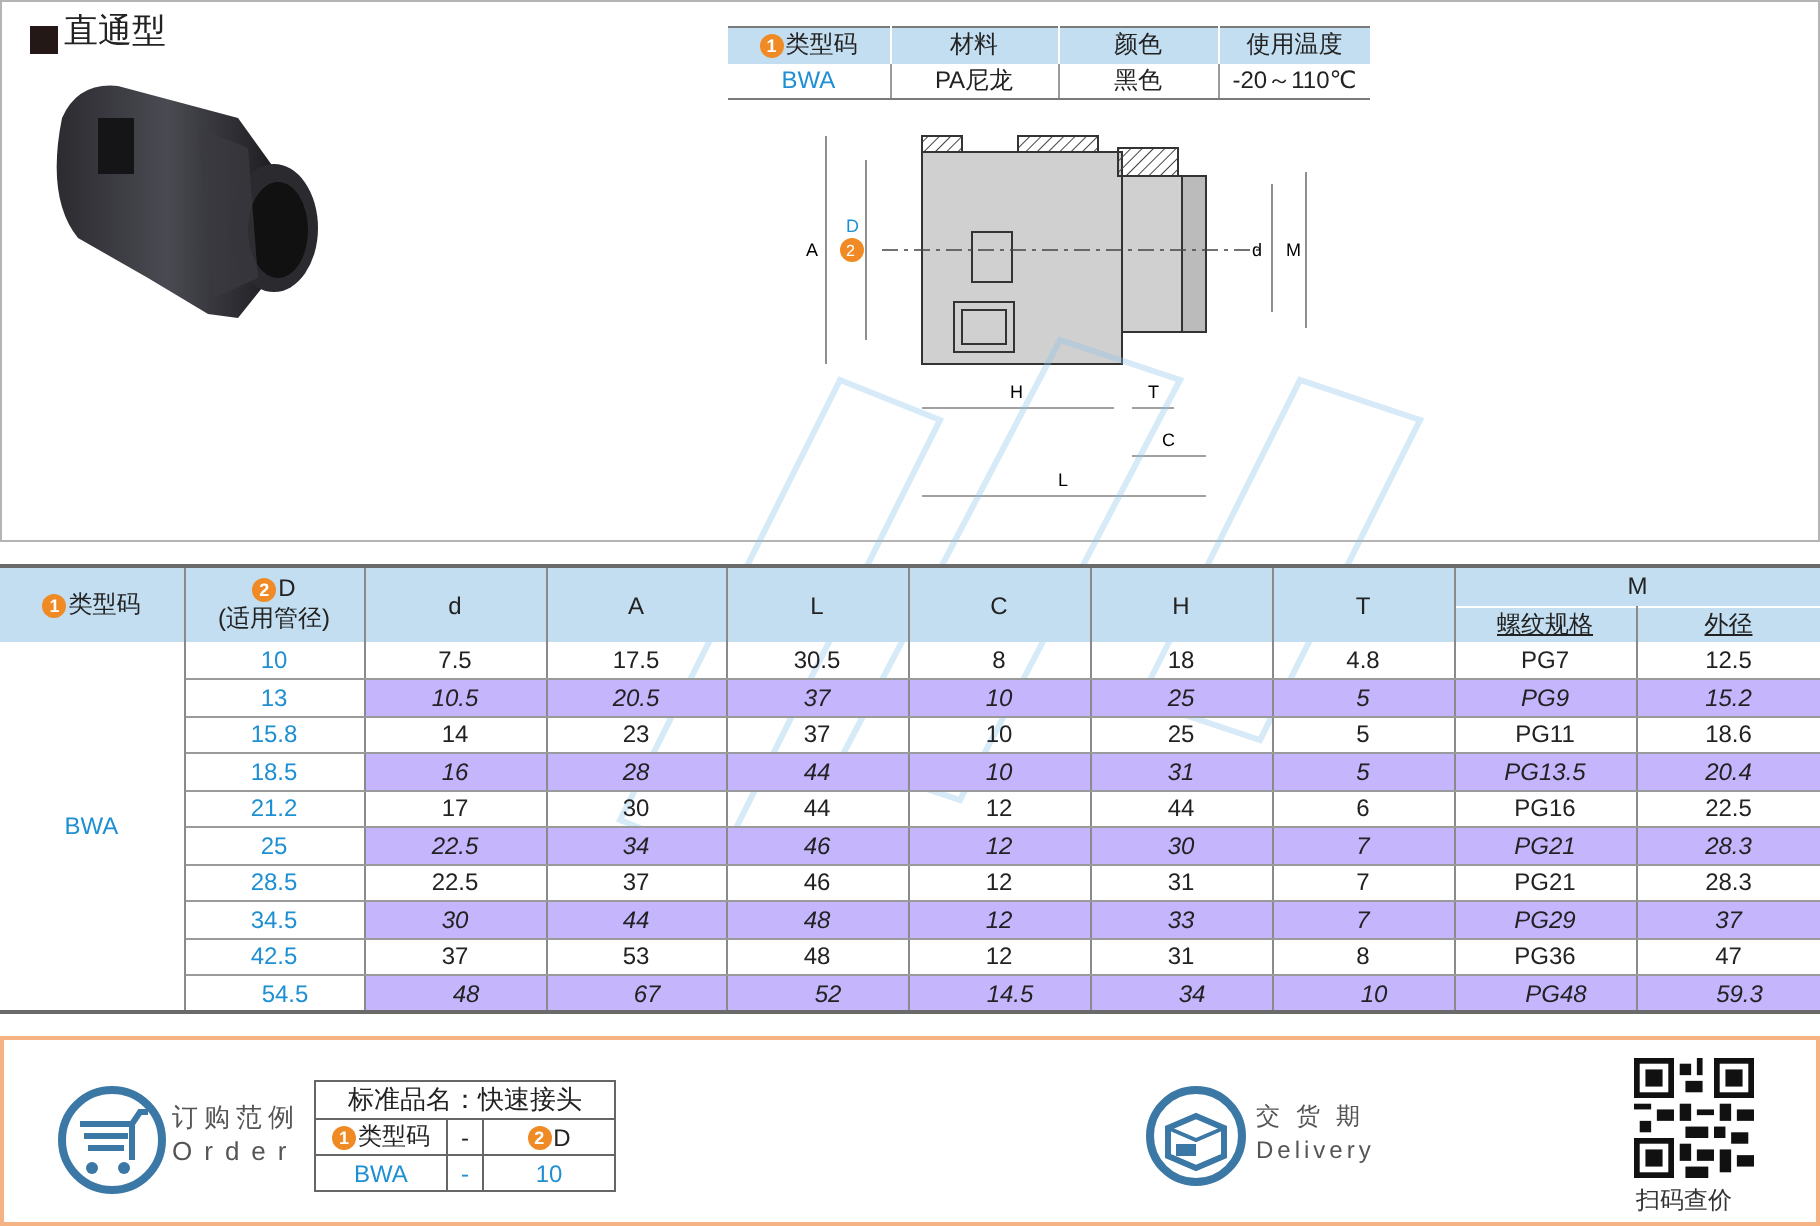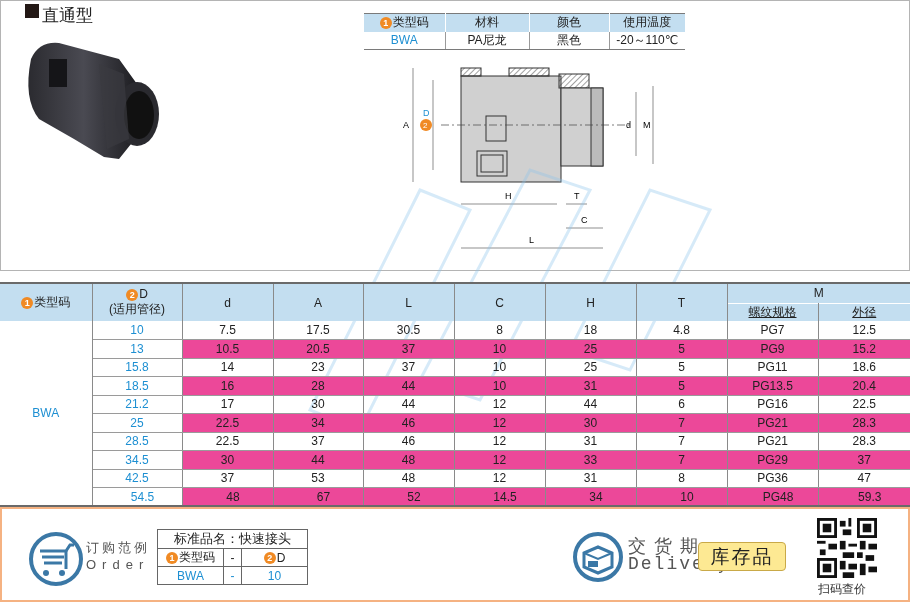--- a/index.html
+++ b/index.html
@@ -1,43 +1,43 @@
 <!DOCTYPE html>
 <html><head>
 <meta charset="utf-8">
 <style>
   * { box-sizing: border-box; margin: 0; padding: 0; }
   body { width: 910px; height: 613px; background: #fff; font-family: "Liberation Sans", "DejaVu Sans", sans-serif; color: #222; position: relative; overflow: hidden; }
   .top-panel { position: absolute; left: 0; top: 0; width: 910px; height: 271px; border: 1px solid #b4b4b4; }
-  .title { position: absolute; left: 24px; top: 3px; font-size: 17px; display: flex; align-items: flex-start; gap: 3px; }
+  .title { position: absolute; left: 14px; top: 3px; font-size: 17px; display: flex; align-items: flex-end; gap: 3px; }
   .title .sq { width: 14px; height: 14px; background: #231815; display: inline-block; }
   .product-photo { position: absolute; left: 18px; top: 38px; width: 145px; height: 125px; }
   .spec-table { position: absolute; left: 363px; top: 12px; border-collapse: collapse; font-size: 12px; }
   .spec-table th { background: #c3def0; font-weight: normal; height: 18px; border-right: 1px solid #fff; text-align: center; border-top: 1px solid #7a7a7a; }
   .spec-table td { height: 18px; text-align: center; border-right: 1px solid #9a9a9a; border-bottom: 1px solid #7a7a7a; }
   .spec-table td:last-child, .spec-table th:last-child { border-right: none; }
   .badge { display: inline-block; width: 12px; height: 12px; border-radius: 50%; background: #f08a24; color: #fff; font-size: 9px; line-height: 12px; text-align: center; font-weight: bold; vertical-align: middle; margin-right: 1px; }
   .blue { color: #1d8fd2; }
   .drawing { position: absolute; left: 390px; top: 55px; width: 280px; height: 210px; }
   .watermark { position: absolute; left: 270px; top: 150px; width: 520px; height: 300px; pointer-events: none; opacity: 0.35; }
   .main-table { position: absolute; left: 0; top: 282px; width: 910px; border-collapse: collapse; font-size: 12px; }
   .main-table th { background: #c3def0; font-weight: normal; text-align: center; border-right: 1px solid #8a8a8a; border-top: 2px solid #6a6a6a; }
   .main-table th.sub { border-top: 1px solid #fff; height: 18px; text-decoration: underline; }
   .main-table td { text-align: center; height: 18.5px; border-right: 1px solid #8a8a8a; border-bottom: 1px solid #9a9a9a; }
-  .main-table tr.alt td.v { background: #ec4899; }
+  .main-table tr.alt td.v { background: #c4b5fd; font-style: italic; }
   .main-table tr:last-child td { border-bottom: 2px solid #6a6a6a; padding-left: 11px; }
   .main-table td:last-child, .main-table th:last-child { border-right: none; }
   .main-table td.merged { border-bottom: 2px solid #6a6a6a; background: #fff; }
-  .bottom-panel { position: absolute; left: 0; top: 507px; width: 910px; height: 95px; border: 2px solid #f5b282; }
+  .bottom-panel { position: absolute; left: 0; top: 518px; width: 910px; height: 95px; border: 2px solid #f5b282; }
   .order-icon { position: absolute; left: 26px; top: 22px; width: 56px; height: 56px; }
   .order-label { position: absolute; left: 84px; top: 30px; font-size: 13px; color: #555; letter-spacing: 3px; line-height: 17px; }
   .order-table { position: absolute; left: 155px; top: 20px; border-collapse: collapse; font-size: 12px; border: 1px solid #444; }
   .order-table td { border: 1px solid #666; text-align: center; height: 18px; padding: 0 4px; }
   .delivery-icon { position: absolute; left: 570px; top: 22px; width: 52px; height: 52px; }
-  .delivery-label { position: absolute; left: 626px; top: 30px; font-size: 18px; color: #555; letter-spacing: 3px; line-height: 17px; font-family: Liberation Mono, monospace; }
+  .delivery-label { position: absolute; left: 626px; top: 30px; font-size: 12px; color: #555; letter-spacing: 3px; line-height: 17px; }
   .stock-badge { position: absolute; left: 696px; top: 33px; width: 88px; height: 29px; background: #fde993; border: 1px solid #c9a948; border-radius: 4px; font-size: 19px; text-align: center; line-height: 27px; color: #222; letter-spacing: 2px; }
   .qr { position: absolute; left: 815px; top: 9px; width: 60px; height: 60px; }
   .qr-label { position: absolute; left: 816px; top: 72px; font-size: 12px; color: #333; text-align: center; }
 </style>
 </head>
 <body>
 
 <div class="top-panel">
   <div class="title">
     <span class="sq"></span>
@@ -294,21 +294,20 @@
   <svg class="delivery-icon" viewBox="0 0 52 52">
     <circle cx="26" cy="26" r="23" fill="none" stroke="#3b78a6" stroke-width="4"></circle>
     <path d="M12 22 L26 16 L40 22 L40 36 L26 42 L12 36 Z" fill="none" stroke="#3b78a6" stroke-width="3"></path>
     <path d="M12 22 L26 28 L40 22" fill="none" stroke="#3b78a6" stroke-width="2"></path>
     <rect x="16" y="30" width="10" height="6" fill="#3b78a6"></rect>
   </svg>
   <div class="delivery-label">
     <div style="letter-spacing:8px">交货期</div>
     <div style="letter-spacing:2px">Delivery</div>
   </div>
-  <div class="stock-badge">库存品</div>
 
   <svg class="qr" viewBox="0 0 21 21">
     <rect width="21" height="21" fill="#fff"></rect>
     <g fill="#111">
       <rect x="0" y="0" width="7" height="7"></rect>
         <rect x="1" y="1" width="5" height="5" fill="#fff"></rect>
         <rect x="2" y="2" width="3" height="3"></rect>
       <rect x="14" y="0" width="7" height="7"></rect>
         <rect x="15" y="1" width="5" height="5" fill="#fff"></rect>
         <rect x="16" y="2" width="3" height="3"></rect>

